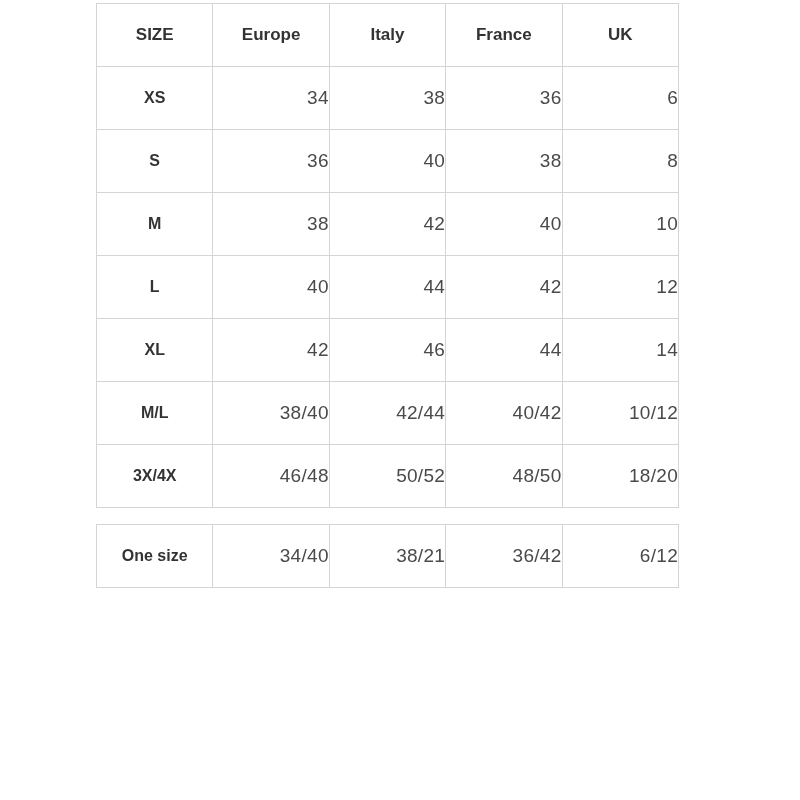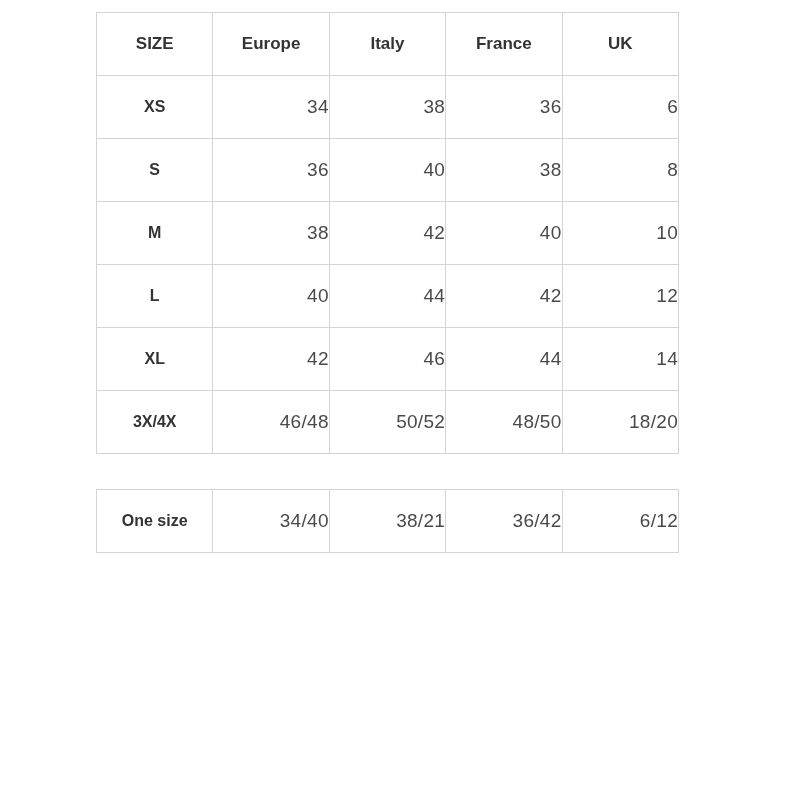--- a/index.html
+++ b/index.html
@@ -8,30 +8,30 @@
     background: #ffffff;
     width: 800px;
     height: 800px;
     font-family: "Liberation Sans", sans-serif;
     overflow: hidden;
   }
   .page {
     width: 800px;
     height: 800px;
     box-sizing: border-box;
-    padding-top: 12px;
+    padding-top: 3px;
     padding-left: 96px;
   }
   table.size-table {
     border-collapse: collapse;
     table-layout: fixed;
     width: 583px;
   }
   table.size-table.secondary {
-    margin-top: 35px;
+    margin-top: 16px;
   }
   .size-table th,
   .size-table td {
     border: 1px solid #d4d4d4;
     text-align: center;
     vertical-align: middle;
     height: 62px;
     padding: 0;
   }
   .size-table th {
@@ -96,20 +96,27 @@
           <td class="value-cell">12</td>
         </tr>
         <tr>
           <td class="size-cell">XL</td>
           <td class="value-cell">42</td>
           <td class="value-cell">46</td>
           <td class="value-cell">44</td>
           <td class="value-cell">14</td>
         </tr>
         <tr>
+          <td class="size-cell">M/L</td>
+          <td class="value-cell">38/40</td>
+          <td class="value-cell">42/44</td>
+          <td class="value-cell">40/42</td>
+          <td class="value-cell">10/12</td>
+        </tr>
+        <tr>
           <td class="size-cell">3X/4X</td>
           <td class="value-cell">46/48</td>
           <td class="value-cell">50/52</td>
           <td class="value-cell">48/50</td>
           <td class="value-cell">18/20</td>
         </tr>
       </tbody>
   </table>
 
   <table class="size-table secondary">

